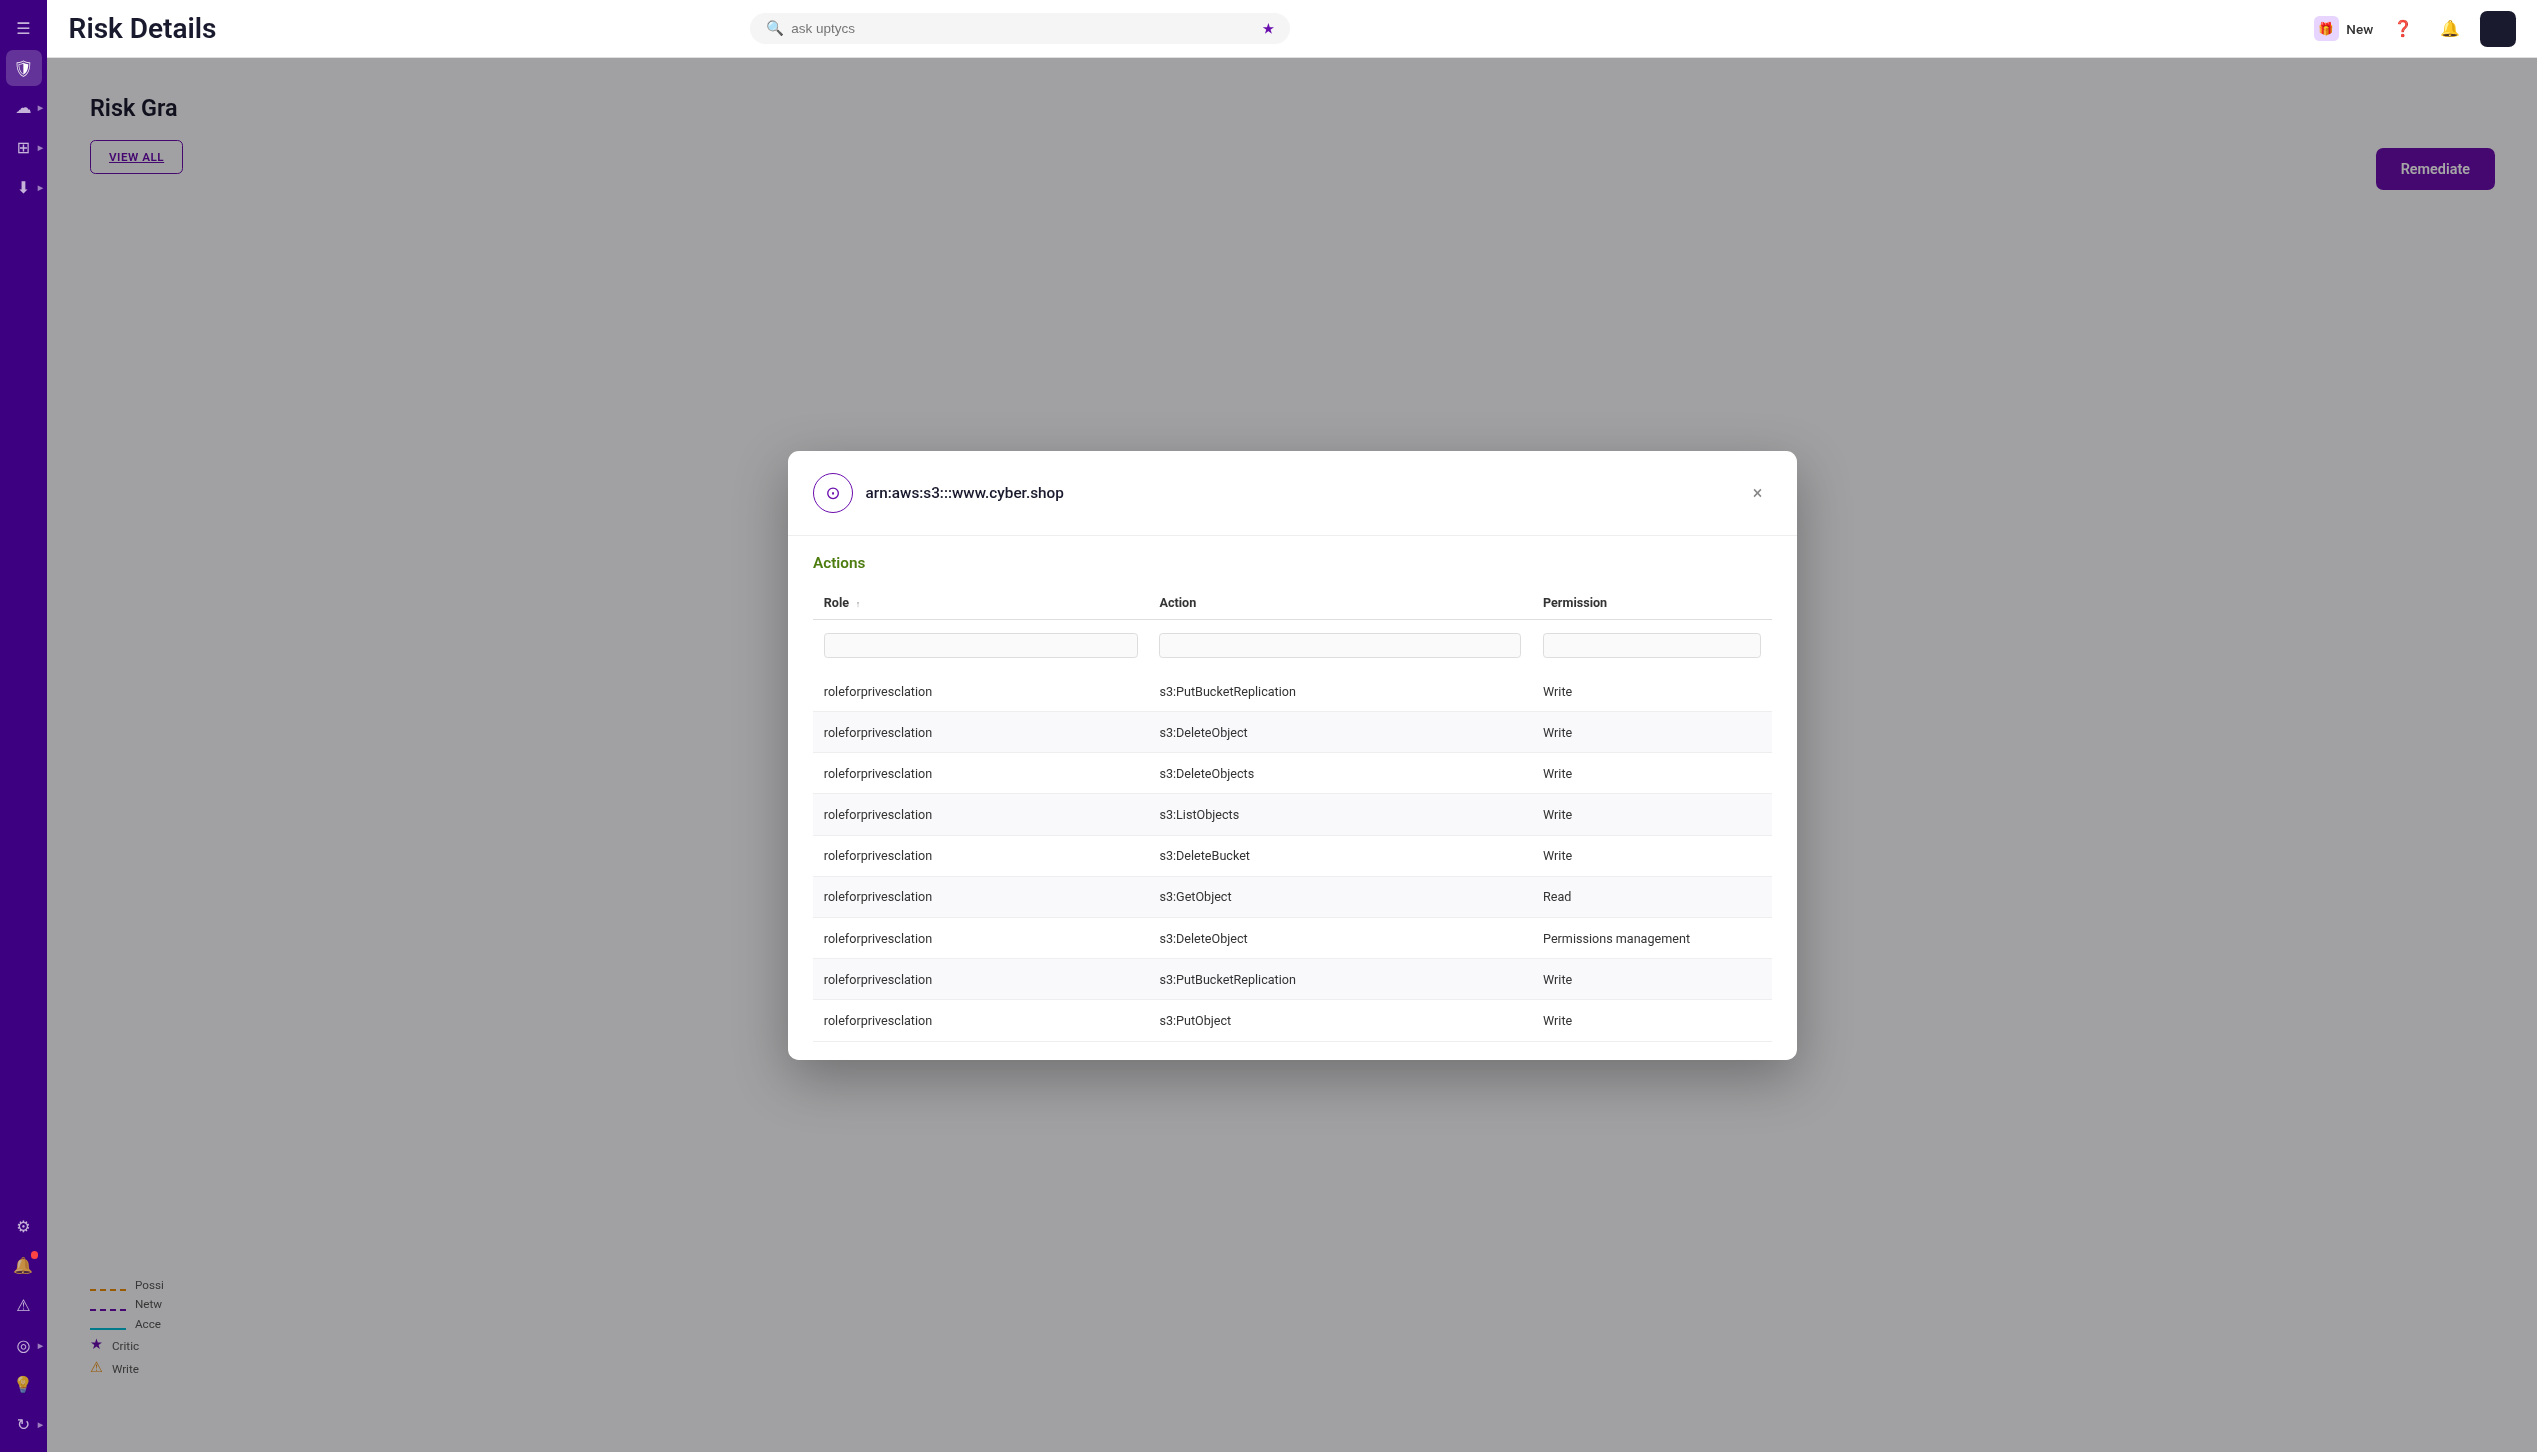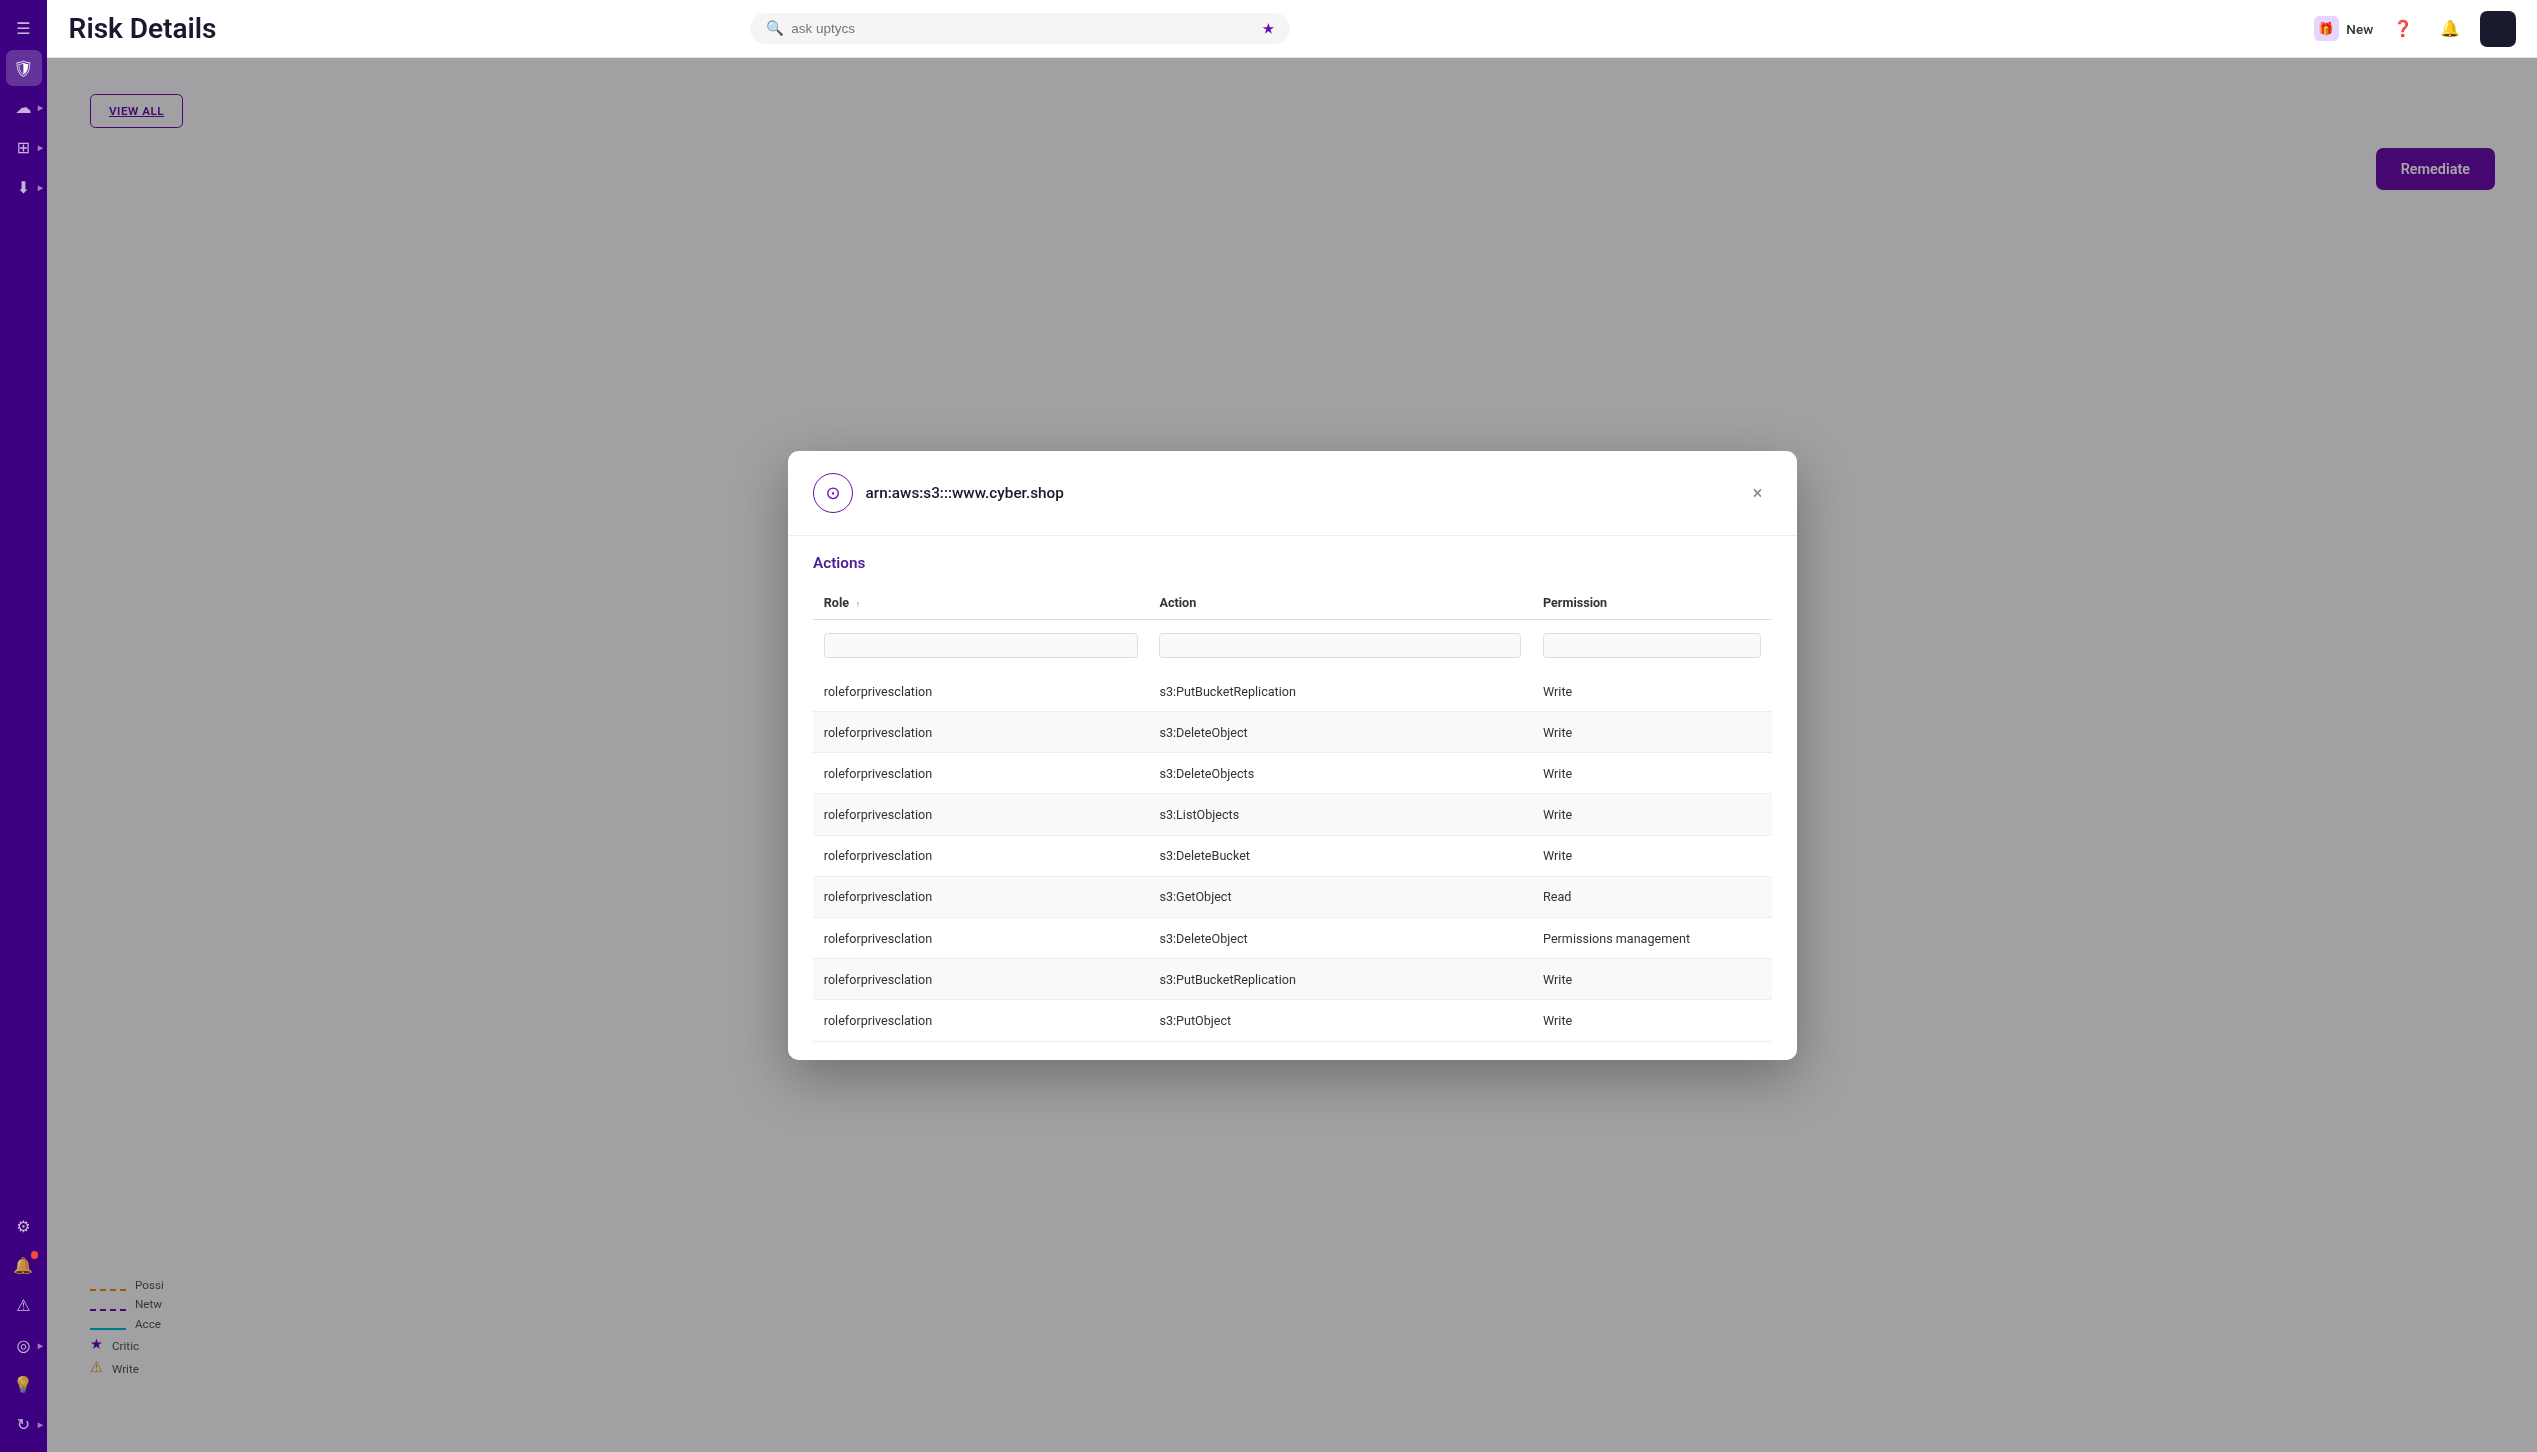--- a/index.html
+++ b/index.html
@@ -252,21 +252,21 @@
     }
 
     .modal-body {
       flex: 1;
       overflow-y: auto;
       padding: 18px 25px;
     }
     .actions-label {
       font-size: 15.3px;
       font-weight: 600;
-      color: #4c1d95;
+      color: #4d7c0f;
       margin-bottom: 14.4px;
     }
 
     
     .actions-table {
       width: 100%;
       border-collapse: collapse;
     }
     .actions-table th {
       text-align: left;
@@ -375,20 +375,23 @@
     <div class="topbar-icon-btn">
       <span style="color:#e44;">🔔</span>
     </div>
     <div class="avatar-btn"></div>
   </div>
 </div>
 
 <div class="main-content">
 
   <div class="bg-page">
+    <div class="bg-title">
+      Risk Gra<span style="opacity:0">ph</span>
+    </div>
     <div class="view-all-btn">VIEW ALL</div>
     <div class="remediate-btn">Remediate</div>
 
     
     <div class="legend">
       <div class="legend-item">
         <div class="legend-line orange"></div>
         <span>Possi</span>
       </div>
       <div class="legend-item">

